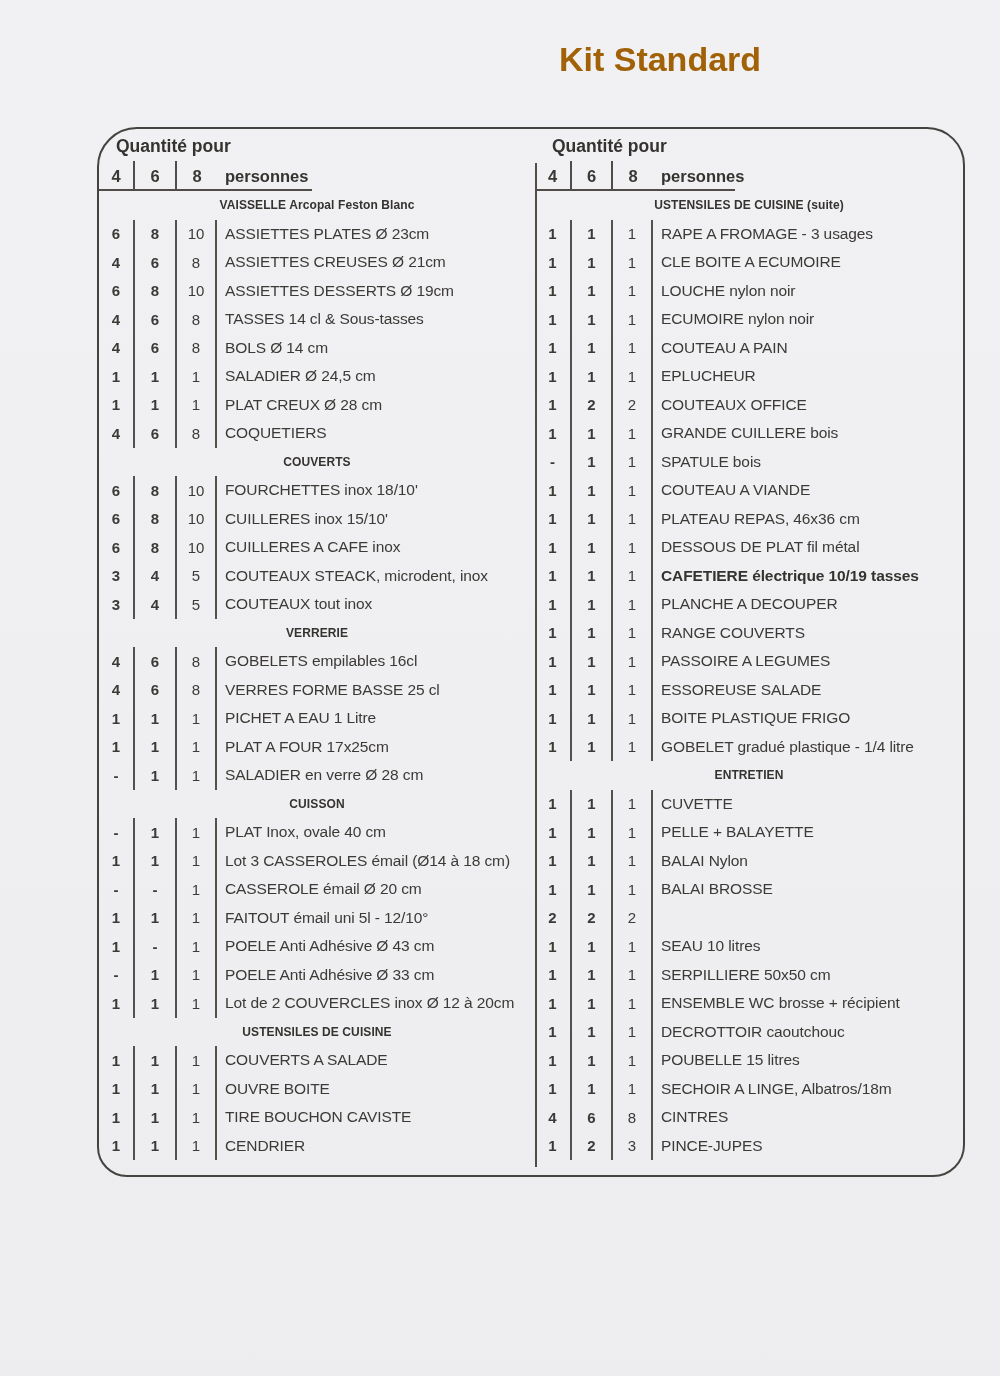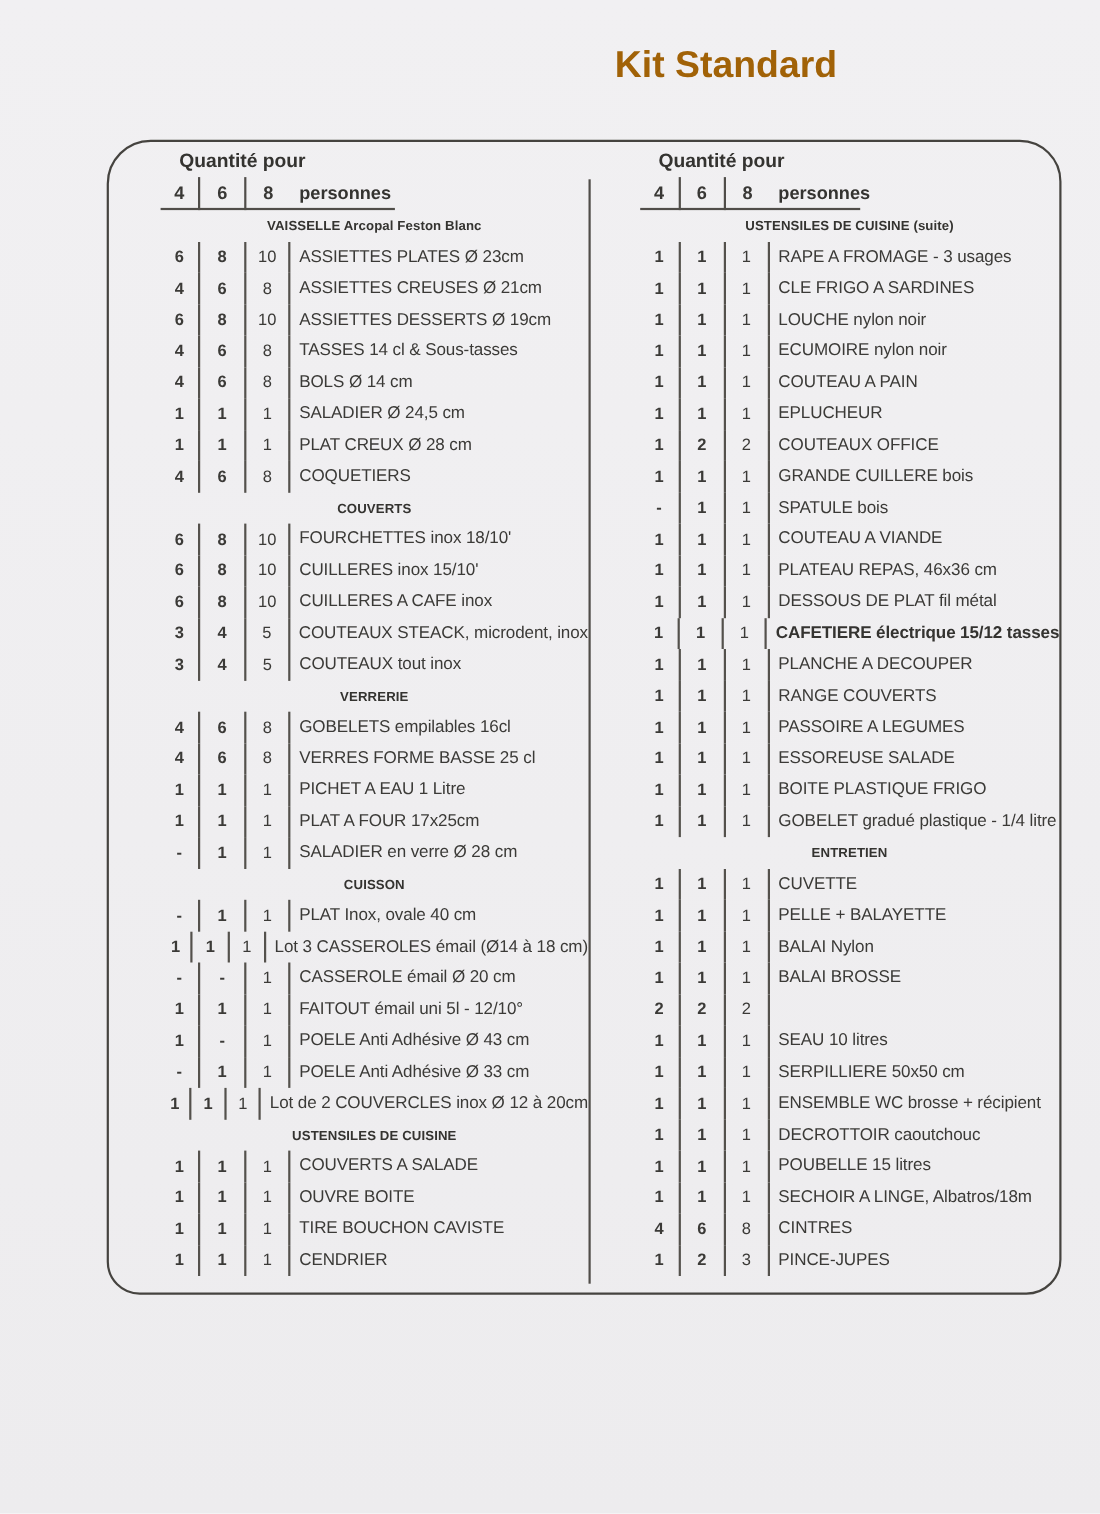--- a/index.html
+++ b/index.html
@@ -21,21 +21,21 @@
     position:absolute;left:97px;top:127px;width:868px;height:1050px;
     border:2px solid #45433f;
     border-radius:40px 38px 32px 30px;
     box-sizing:border-box;
     display:flex;
   }
   .divider{
     position:absolute;left:436px;top:34px;bottom:8px;width:2px;
     background:#504d49;
   }
-  .half{position:relative;box-sizing:border-box;height:100%;margin-left:47px;}
+  .half{position:relative;box-sizing:border-box;height:100%;}
   .half.left{width:436px;}
   .half.right{width:428px;}
   .qty-label{
     height:32px;box-sizing:border-box;padding:7px 0 0 17px;
     font-size:17.5px;font-weight:700;color:#343330;
   }
   .cols-row{
     position:relative;height:30px;display:flex;align-items:center;
     box-sizing:border-box;
   }
@@ -294,21 +294,21 @@
           <div class="row">
             <div class="cell q q1">1</div>
             <div class="cell q q2">1</div>
             <div class="cell q q3">1</div>
             <div class="cell name">RAPE A FROMAGE - 3 usages</div>
           </div>
           <div class="row">
             <div class="cell q q1">1</div>
             <div class="cell q q2">1</div>
             <div class="cell q q3">1</div>
-            <div class="cell name">CLE FRIGO A SARDINES</div>
+            <div class="cell name">CLE BOITE A ECUMOIRE</div>
           </div>
           <div class="row">
             <div class="cell q q1">1</div>
             <div class="cell q q2">1</div>
             <div class="cell q q3">1</div>
             <div class="cell name">LOUCHE nylon noir</div>
           </div>
           <div class="row">
             <div class="cell q q1">1</div>
             <div class="cell q q2">1</div>
@@ -360,21 +360,21 @@
           <div class="row">
             <div class="cell q q1">1</div>
             <div class="cell q q2">1</div>
             <div class="cell q q3">1</div>
             <div class="cell name">DESSOUS DE PLAT fil métal</div>
           </div>
           <div class="row">
             <div class="cell q q1">1</div>
             <div class="cell q q2">1</div>
             <div class="cell q q3">1</div>
-            <div class="cell name bold-item">CAFETIERE électrique 15/12 tasses</div>
+            <div class="cell name bold-item">CAFETIERE électrique 10/19 tasses</div>
           </div>
           <div class="row">
             <div class="cell q q1">1</div>
             <div class="cell q q2">1</div>
             <div class="cell q q3">1</div>
             <div class="cell name">PLANCHE A DECOUPER</div>
           </div>
           <div class="row">
             <div class="cell q q1">1</div>
             <div class="cell q q2">1</div>

